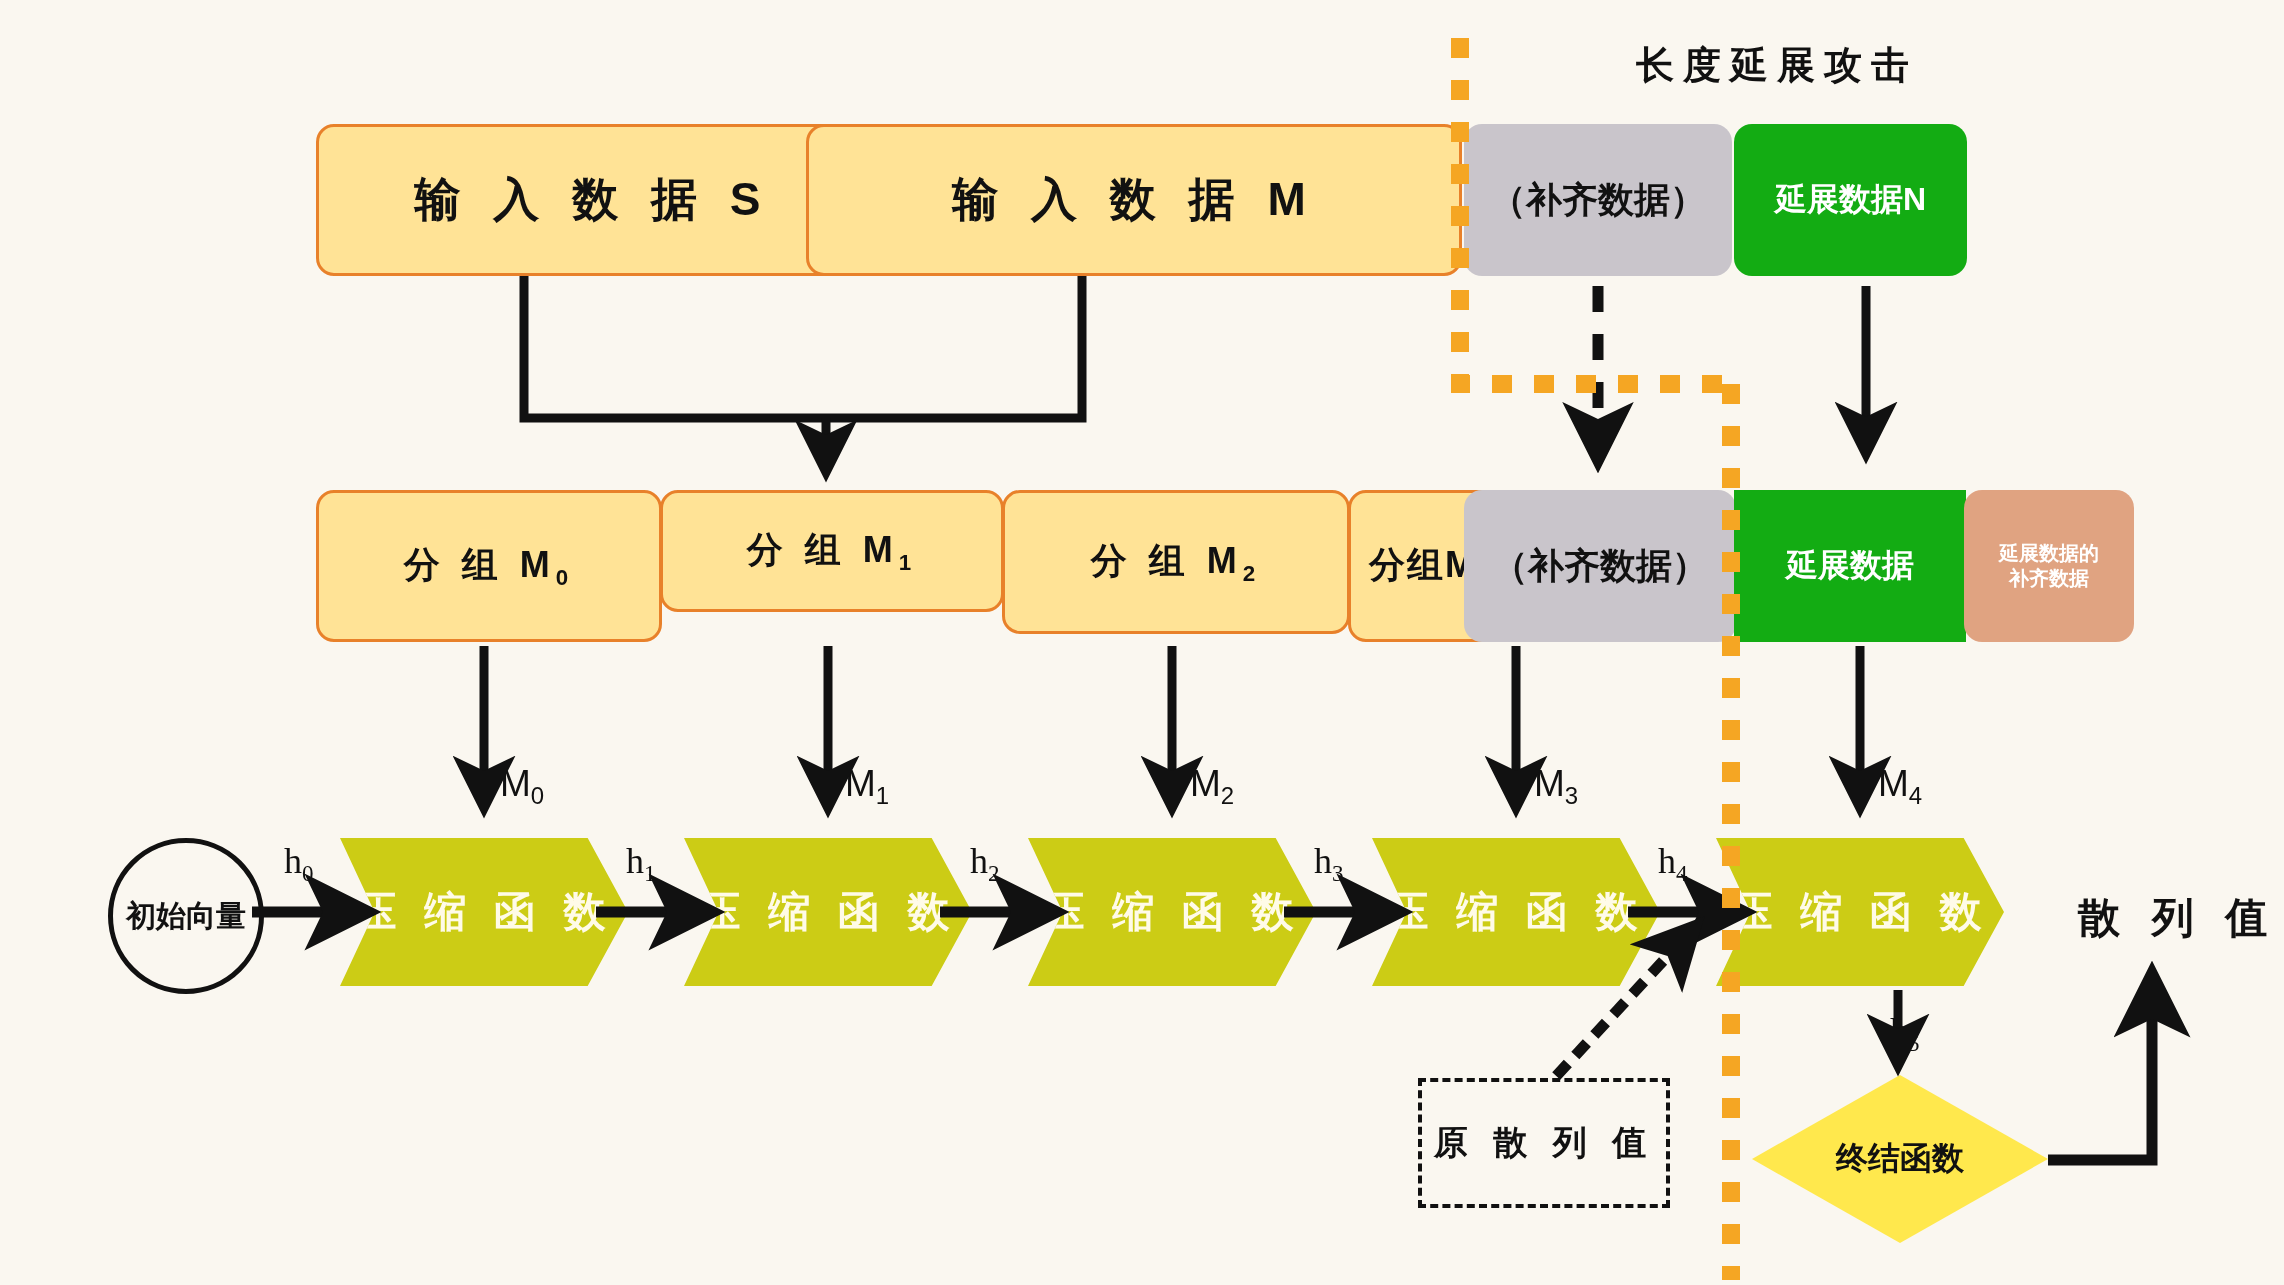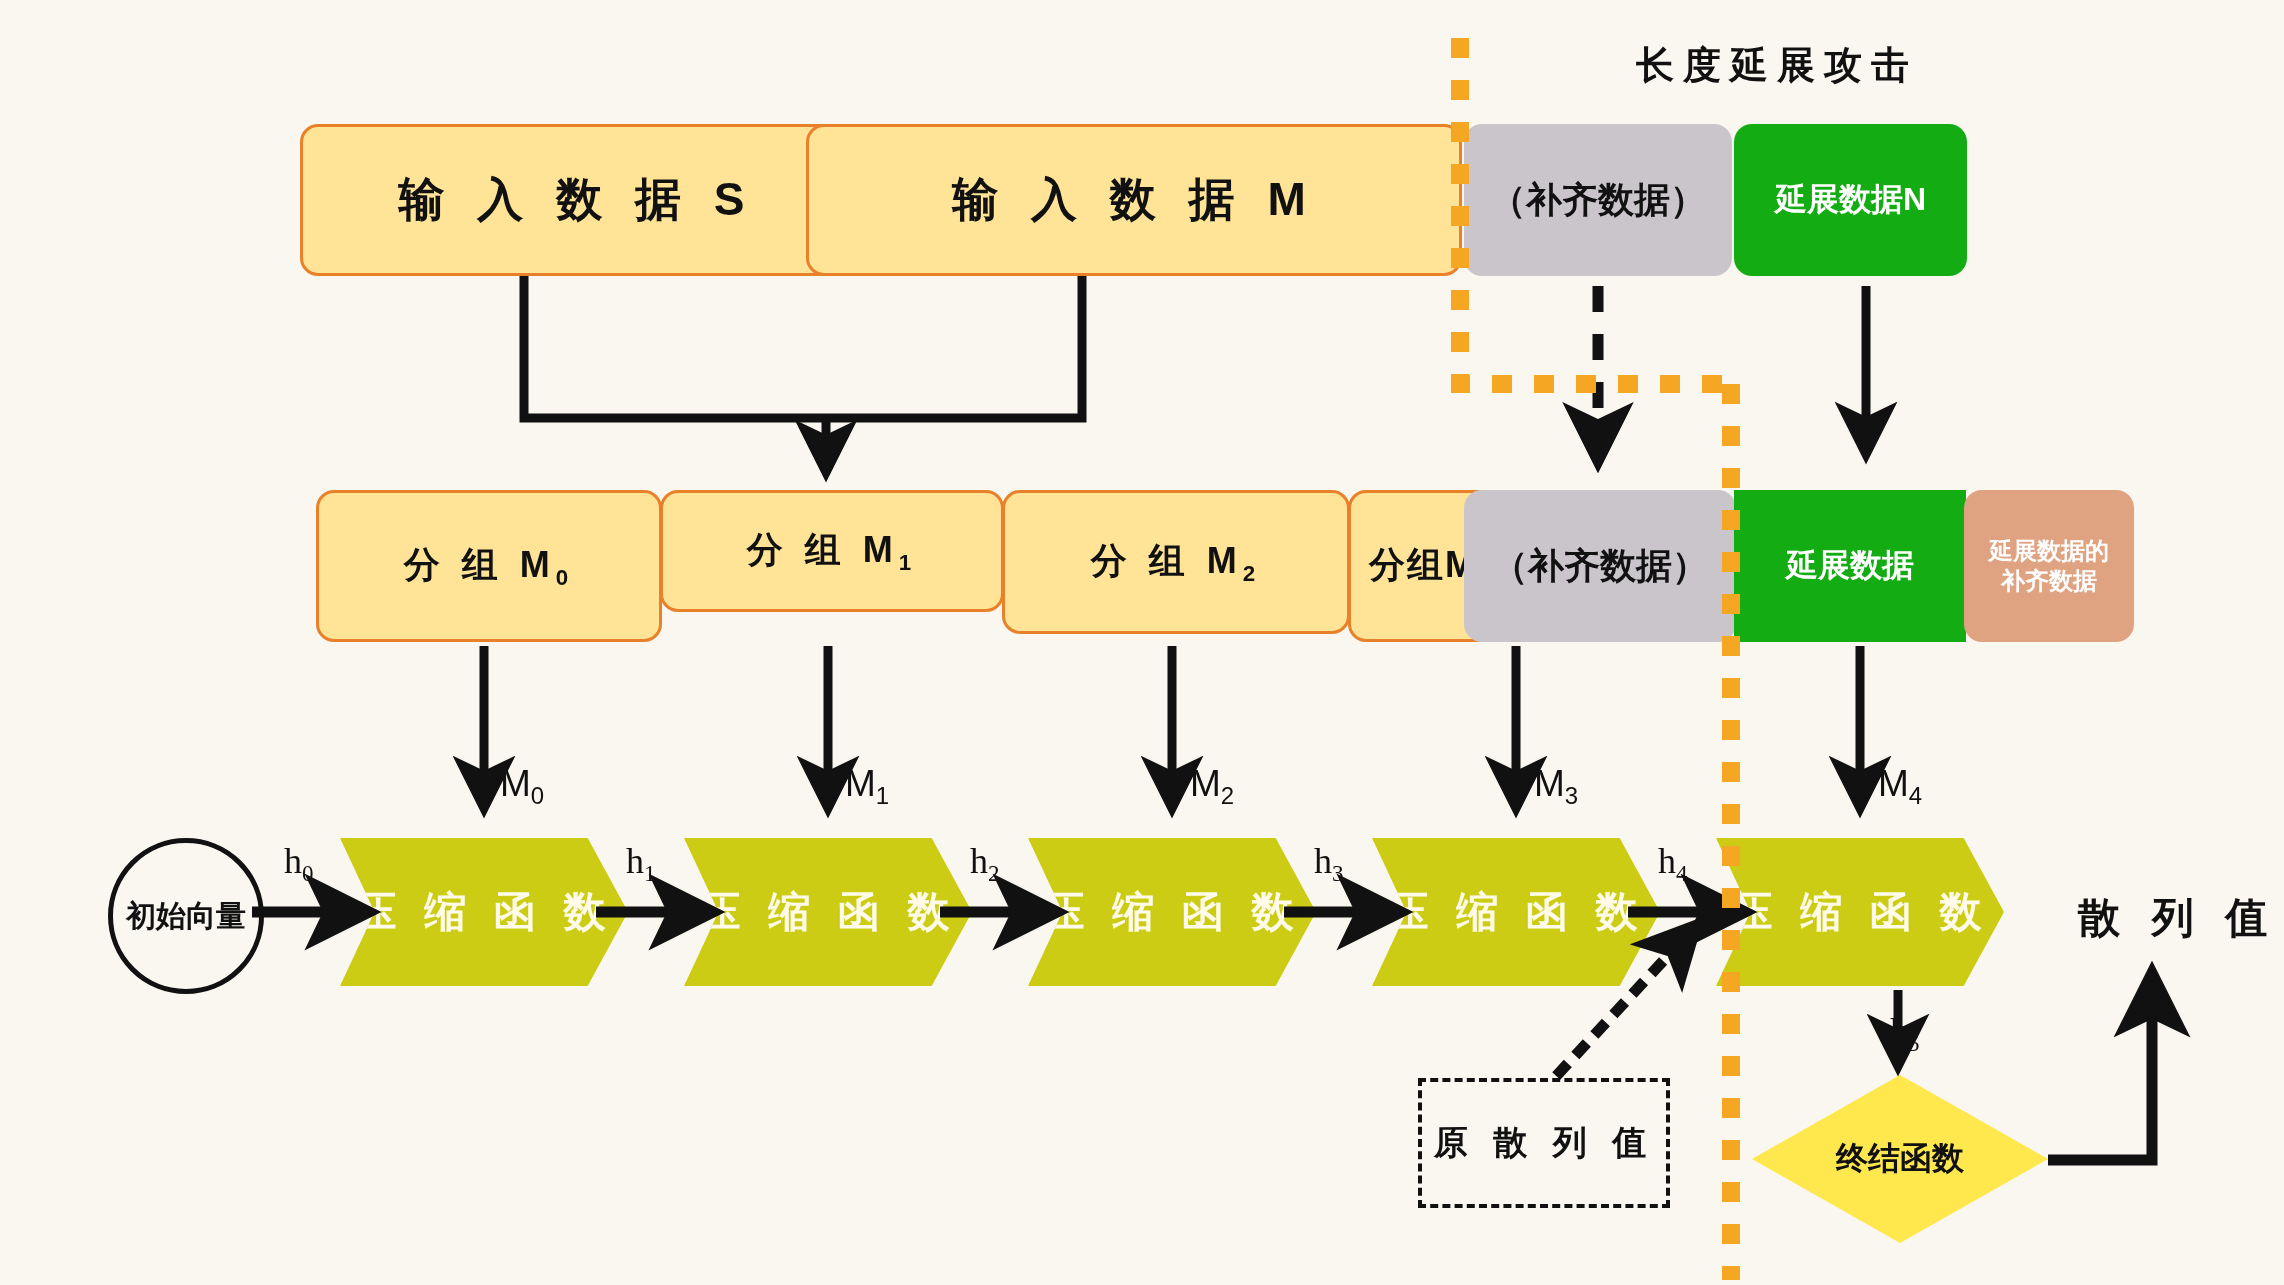--- a/index.html
+++ b/index.html
@@ -20,21 +20,21 @@
   }
   .row1box{font-size:46px;letter-spacing:10px;}
   .row2box{font-size:36px;letter-spacing:6px;}
   .graybox{
     background:#c9c5cb;border-radius:18px;color:#111;font-weight:bold;font-size:36px;
   }
   .greenbox{
     background:#13ac13;border-radius:18px;color:#fff;font-weight:bold;font-size:32px;
   }
   .brownbox{
-    background:#e0a381;border-radius:18px;color:#fff;font-weight:bold;font-size:24px;line-height:1.25;
+    background:#e0a381;border-radius:18px;color:#fff;font-weight:bold;font-size:20px;line-height:1.25;
   }
   .greenflat{border-radius:0;}
   .title{
     position:absolute;color:#111;font-weight:bold;font-size:38px;letter-spacing:9px;
   }
   .chev{
     position:absolute;background:#cccc15;color:#fffbe8;font-weight:bold;
     font-size:42px;letter-spacing:8px;
     display:flex;align-items:center;justify-content:center;
     clip-path:polygon(0% 0%, 86% 0%, 100% 50%, 86% 100%, 0% 100%, 12% 50%);
@@ -62,21 +62,21 @@
     position:absolute;color:#111;font-weight:bold;font-size:42px;letter-spacing:10px;
   }
 </style>
 </head>
 <body>
 
 <div id="stage">
 
   <div class="title" style="left:1636px;top:40px;">长度延展攻击</div>
 
-  <div class="box yellowbox row1box" style="left:300px;top:124px;width:553px;height:152px;">
+  <div class="box yellowbox row1box" style="left:316px;top:124px;width:553px;height:152px;">
     <span>输 入 数 据 S</span>
   </div>
 
   <div class="box yellowbox row1box" style="left:806px;top:124px;width:656px;height:152px;">
     <span>输 入 数 据 M</span>
   </div>
 
   <div class="box graybox" style="left:1464px;top:124px;width:268px;height:152px;">
     <span>（补齐数据）</span>
   </div>

